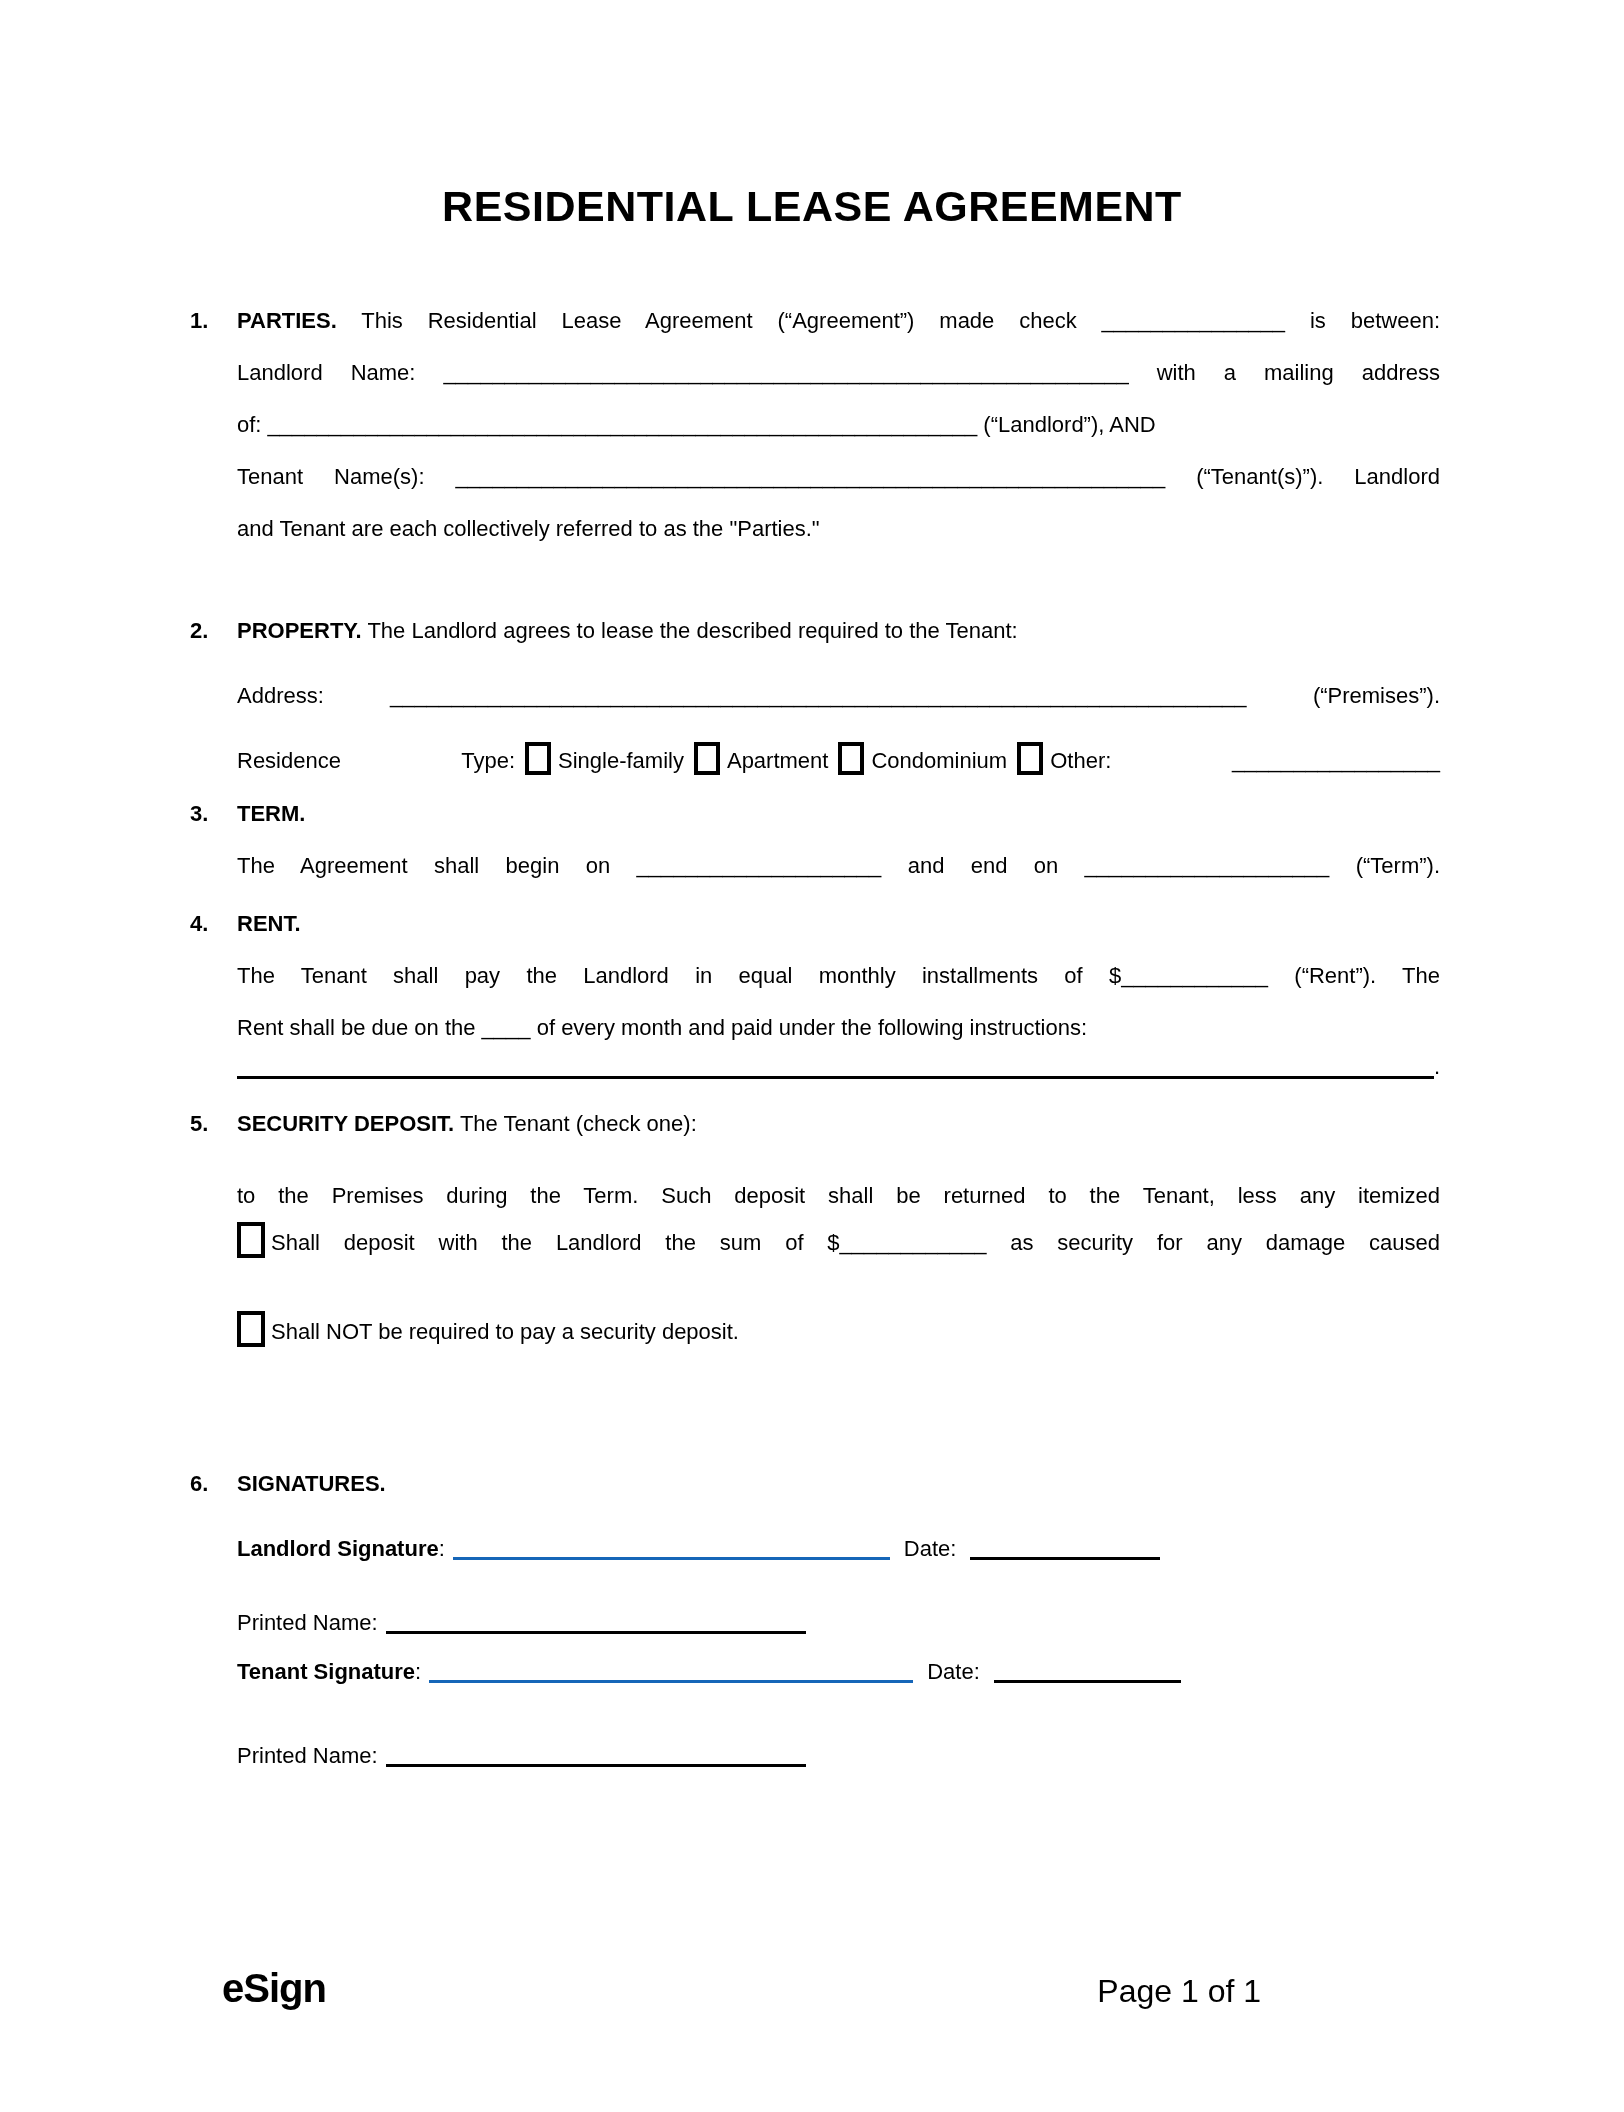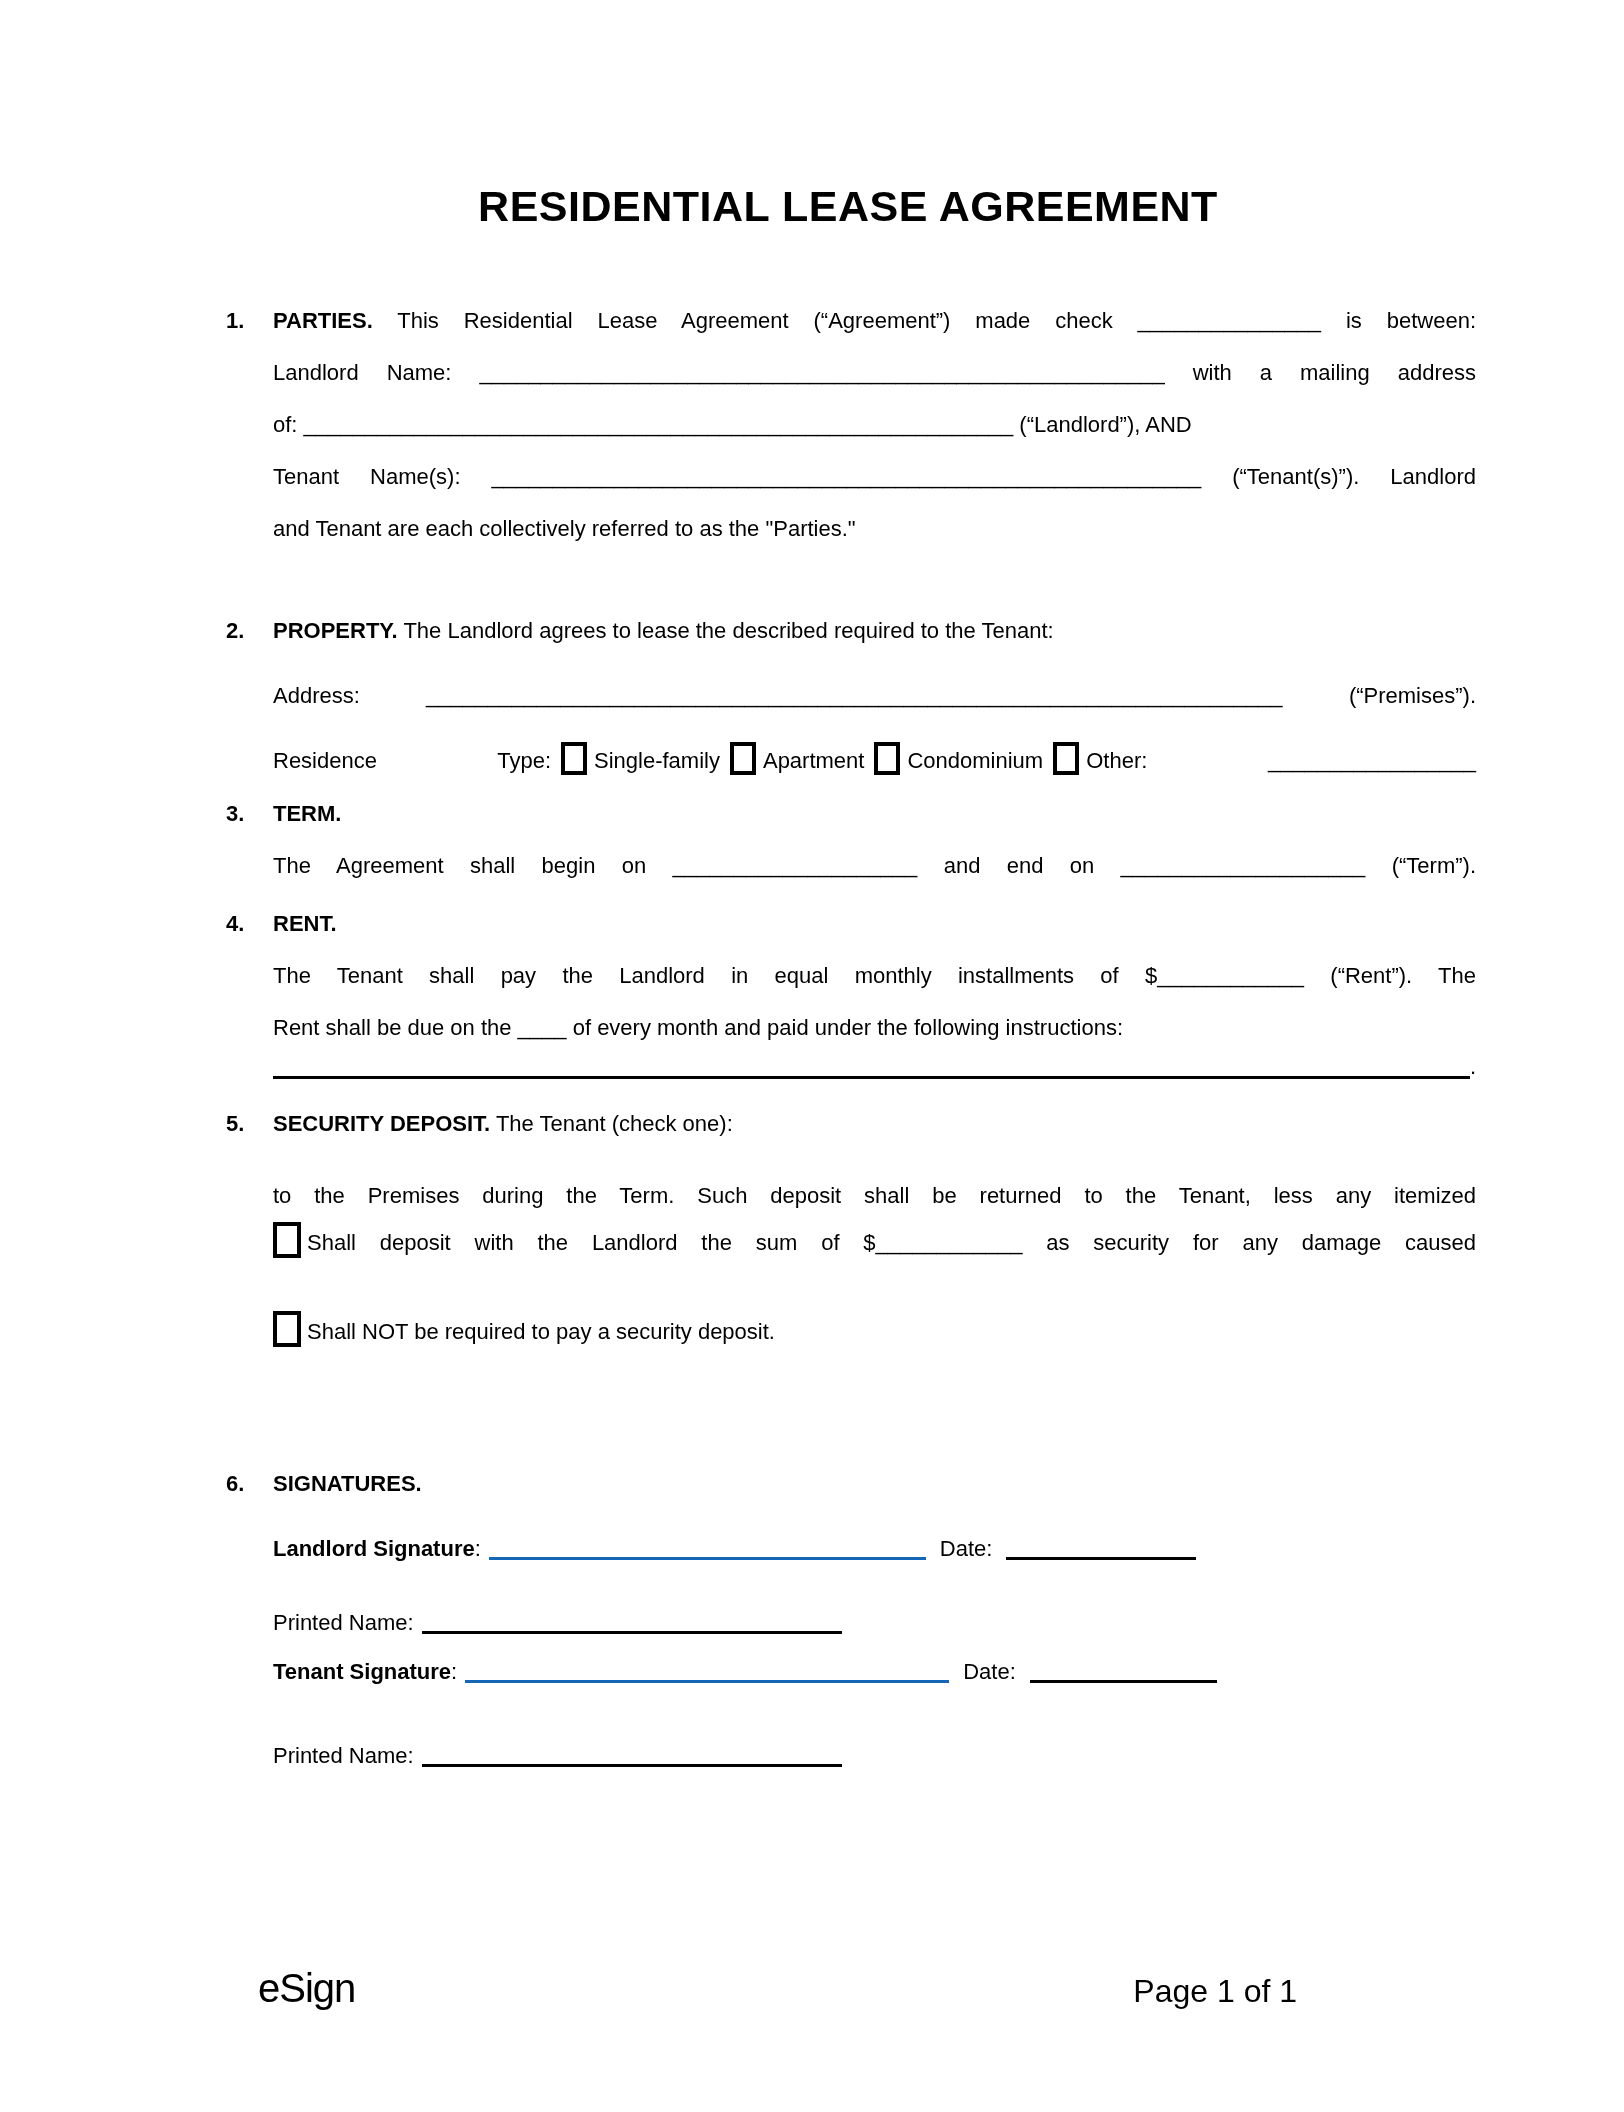--- a/index.html
+++ b/index.html
@@ -4,21 +4,20 @@
 <style>
   html,body{margin:0;padding:0;background:#ffffff;}
   .page{
     position:relative;
     width:1485px;height:2112px;
     background:#ffffff;
     color:#000;
     font-family:"Liberation Sans", sans-serif;
     font-size:22px;
     overflow:hidden;
-    margin-left:36px;
   }
   .title{
     position:absolute;top:182px;left:0;width:1624px;
     text-align:center;font-size:43px;font-weight:bold;letter-spacing:.5px;
   }
   
   .sec{position:absolute;left:237px;width:1203px;}
   .num{position:absolute;left:-47px;top:0;font-weight:bold;}
   .kw{font-weight:bold;}
   .bl{position:relative;line-height:52px;}
@@ -45,21 +44,21 @@
   .ln.blue{border-bottom-color:#1666b8;}
   .w437{width:437px;} .w484{width:484px;} .w190{width:190px;} .w187{width:187px;} .w420{width:420px;}
   .datelbl{margin-left:14px;}
   .dateln{margin-left:14px;}
   .sigln{margin-left:8px;}
   
   .footer{
     position:absolute;left:222px;right:224px;top:1966px;
     display:flex;justify-content:space-between;align-items:baseline;
   }
-  .brand{font-size:40px;font-weight:normal;letter-spacing:-1px;}
+  .brand{font-size:40px;font-weight:bold;letter-spacing:-1px;}
   .pageno{font-size:32px;}
 </style>
 </head>
 <body>
 
 <div class="page">
 
   <div class="title">RESIDENTIAL LEASE AGREEMENT</div>
 
   <div class="sec" style="top:295px;">

